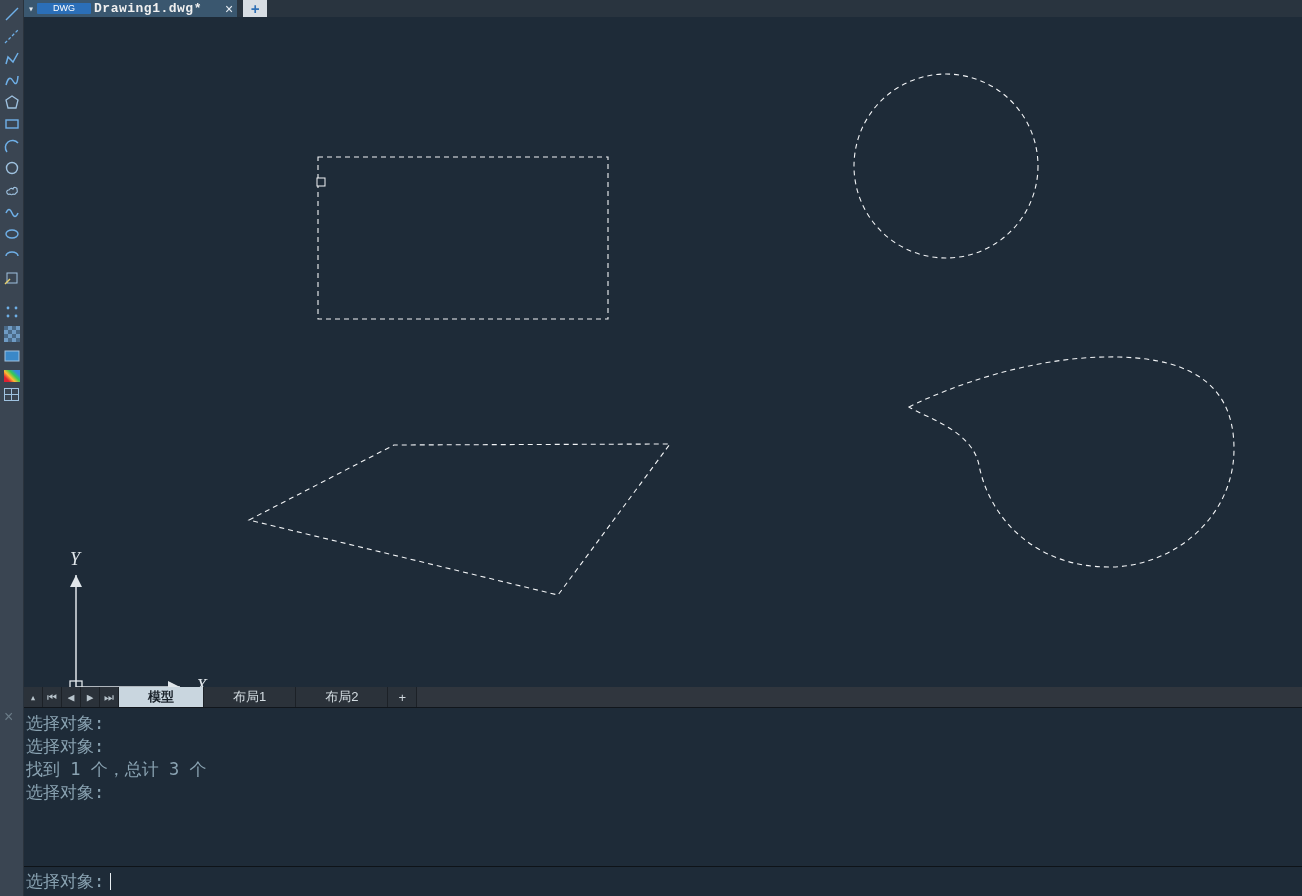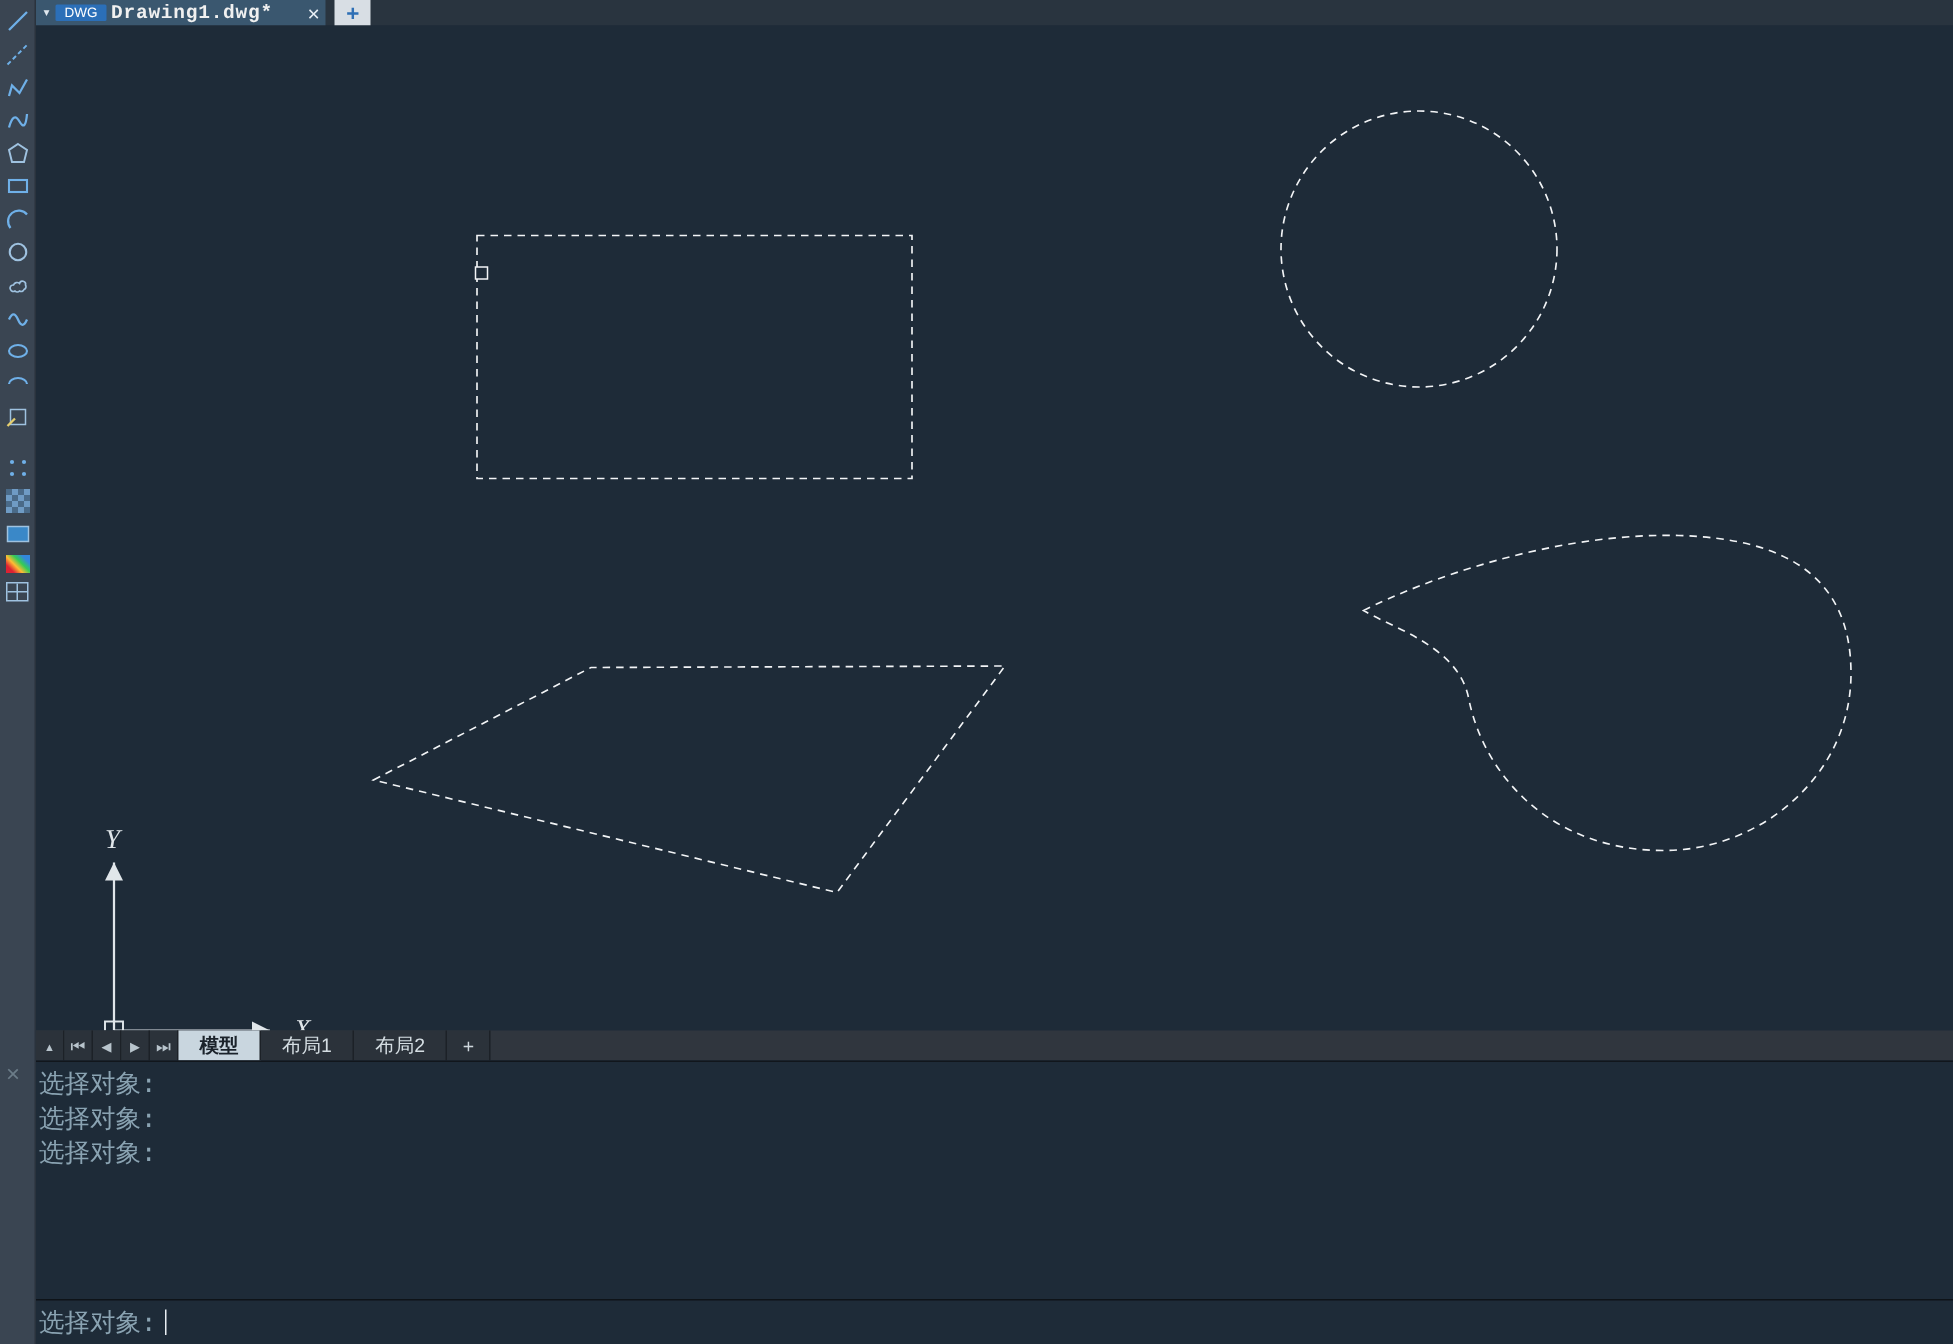--- a/index.html
+++ b/index.html
@@ -24,21 +24,21 @@
     color: #f0f0f0;
     padding: 0 4px;
     font-family: "NSimSun", "Courier New", monospace;
     font-size: 13px;
     height: 17px;
     gap: 3px;
   }
   .doc-tab .caret { font-size: 10px; color: #e0e8ef; }
   .dwg-badge {
     background: #2b6fb8; color: #fff; font-size: 9px;
-    padding: 0 6px; border-radius: 1px; line-height: 11px;
+    padding: 0 16px; border-radius: 1px; line-height: 11px;
     font-family: sans-serif;
   }
   .doc-tab .tname { font-weight: bold; letter-spacing: .5px; }
   .doc-tab .tab-x {
     margin-left: 20px; font-family: sans-serif; font-size: 14px;
     color: #e8eef5;
   }
   .doc-tab-new {
     width: 24px; height: 17px;
     background: #d8dee4;
@@ -102,21 +102,21 @@
   }
   .nav-btn {
     width: 19px; height: 20px;
     background: #2b323a;
     border-right: 1px solid #1c2127;
     display: flex; align-items: center; justify-content: center;
     color: #b8c4cc; font-size: 11px;
     cursor: pointer;
   }
   .layout-tab {
-    padding: 0 14px;
+    padding: 0 29px;
     border-right: 1px solid #1c2127;
     display: flex; align-items: center;
     color: #d4dde2;
     background: #2b323a;
     cursor: pointer;
     font-family: "SimSun", sans-serif;
   }
   .layout-tab.active {
     background: #c9d6df; color: #1b232b; font-weight: bold;
   }
@@ -297,19 +297,20 @@
   <div class="layout-tab">布局1</div>
   <div class="layout-tab">布局2</div>
   <div class="layout-tab plus">+</div>
 </div>
 
 <span class="close-cmd">×</span>
 
 <div class="cmdlog">
   <div class="logline">选择对象:</div>
   <div class="logline">选择对象:</div>
+  <div class="logline">找到 1 个，总计 3 个</div>
   <div class="logline">选择对象:</div>
 </div>
 
 <div class="cmdline">
   <span>选择对象:</span>
   <span class="cmd-caret"></span>
 </div>
 
 </body></html>

